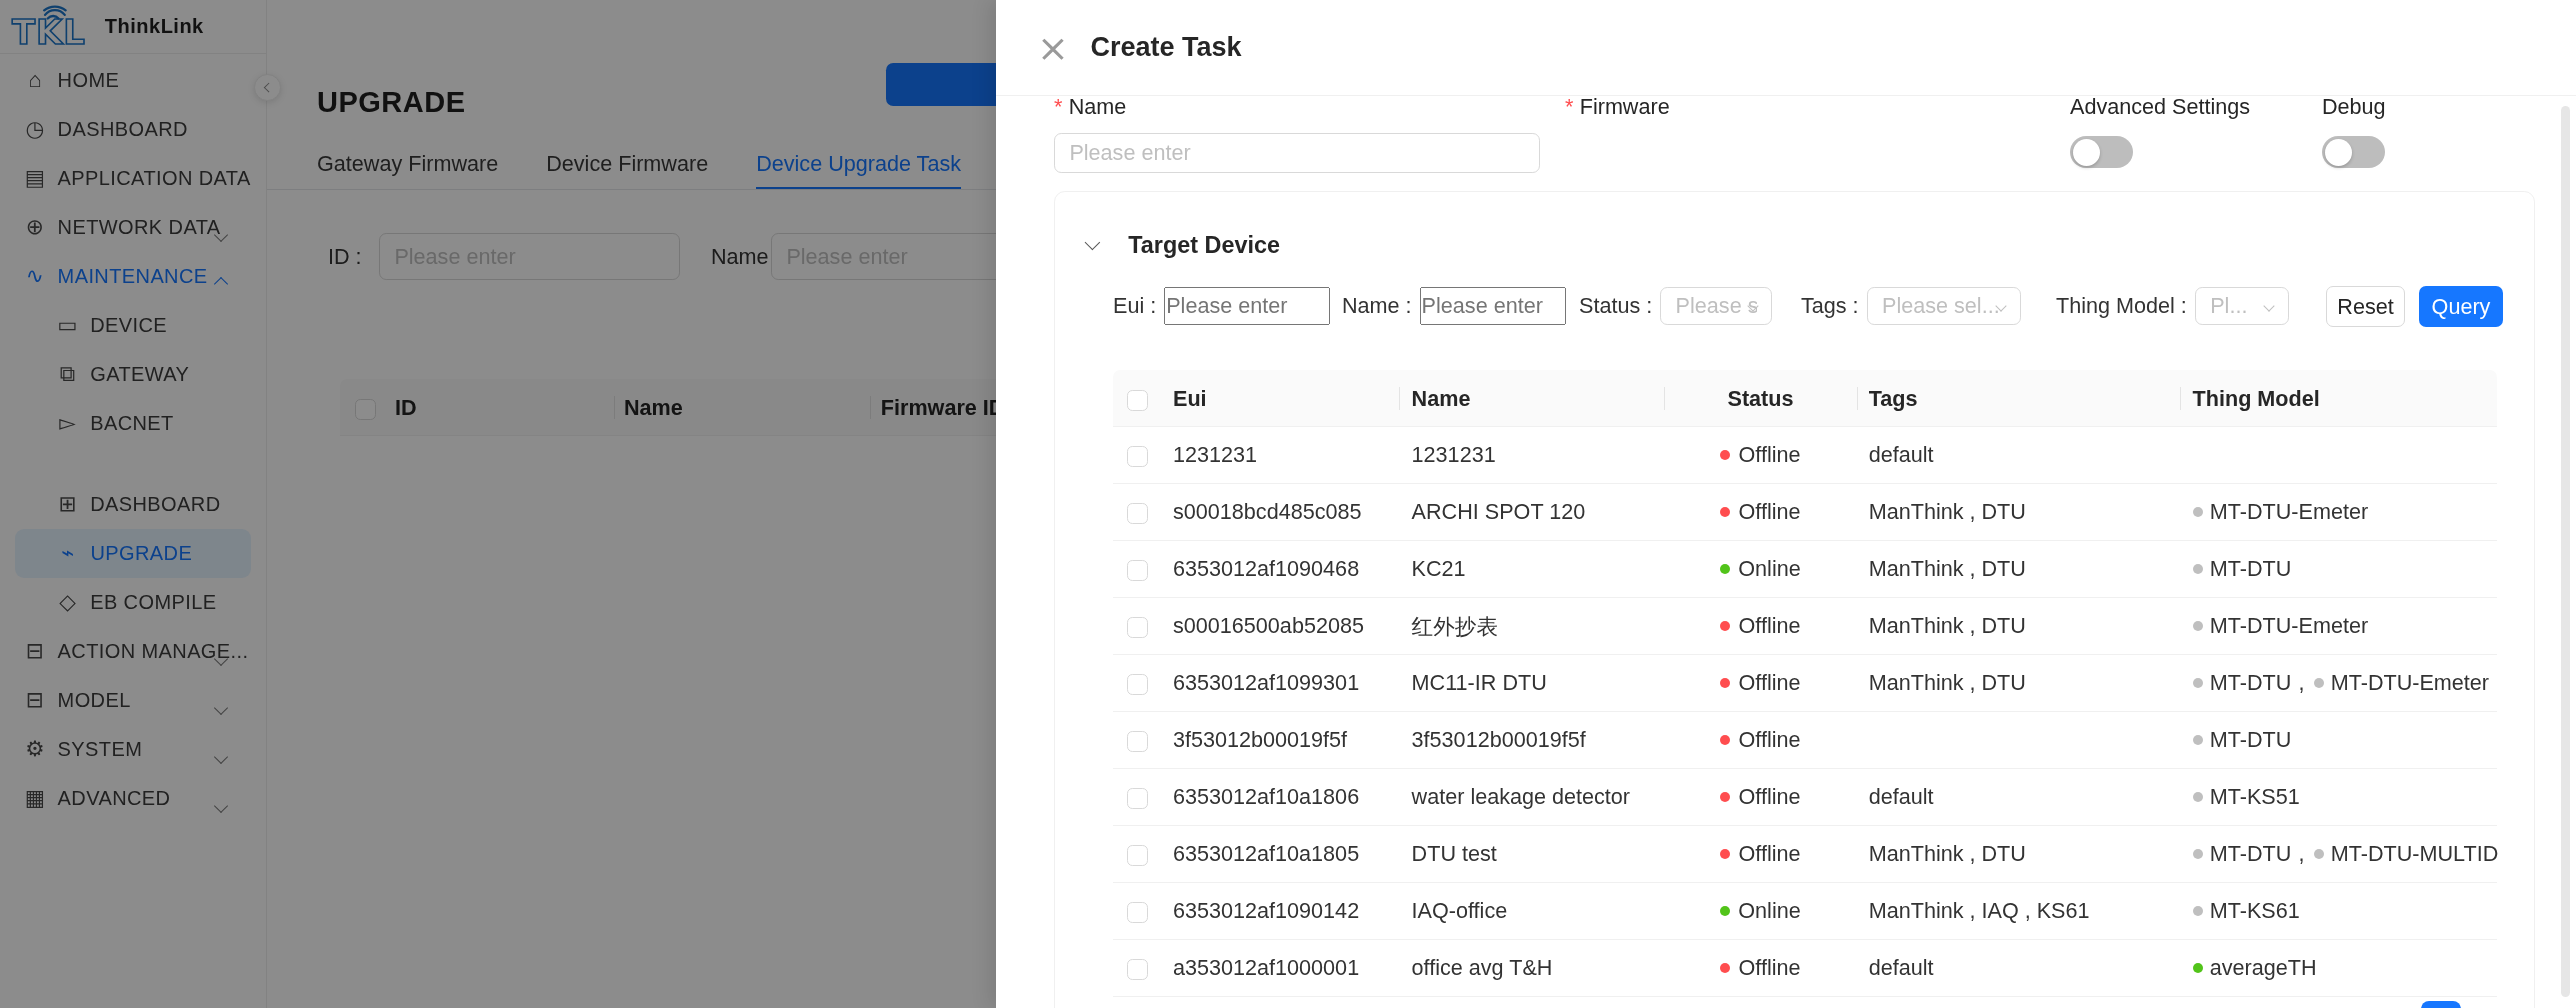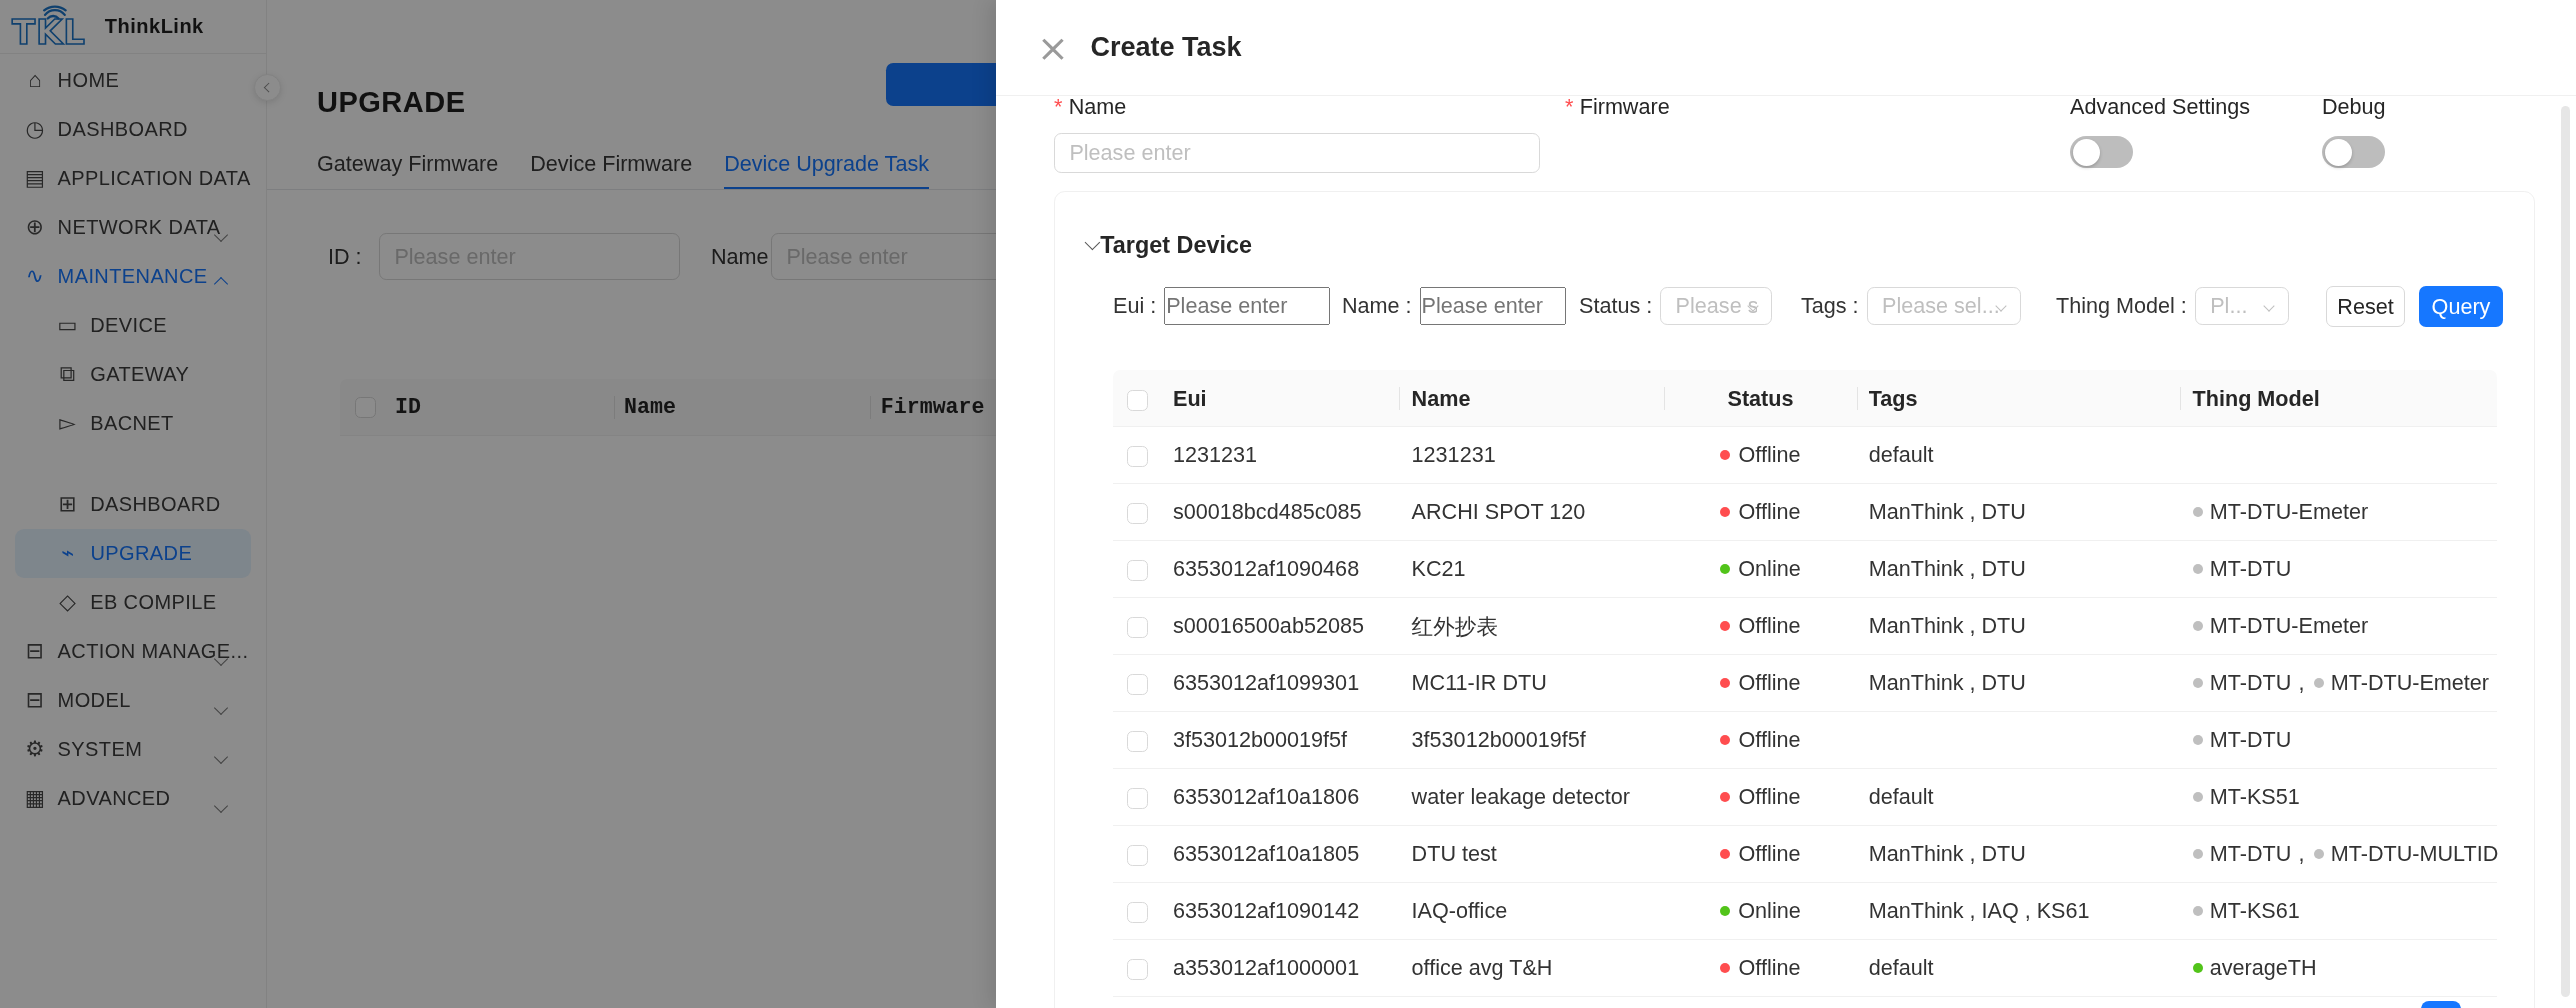--- a/index.html
+++ b/index.html
@@ -24,40 +24,40 @@
   .mi.active .ic { color:#1677ff; }
   .chev { width:10px; height:10px; border-right:1.8px solid currentColor; border-bottom:1.8px solid currentColor; display:inline-block; }
   .chev.down { transform:rotate(45deg); }
   .chev.up { transform:rotate(-135deg); }
   .chev.left { transform:rotate(135deg); }
   .collapse-btn { position:absolute; left:254px; top:74px; width:27px; height:27px; border-radius:50%; background:#fff; border:0.9px solid #ececec; box-shadow:0 1.8px 7.2px rgba(0,0,0,.12); z-index:5; color:#8c8c8c; display:flex; align-items:center; justify-content:center; cursor:pointer; }
   .collapse-btn .chev { width:7.2px; height:7.2px; margin-left:2.7px; }
   
   .main { position:absolute; left:267px; top:0; width:2309px; height:1008px; }
   .page-title { position:absolute; left:50px; top:86px; font-size:29px; font-weight:600; color:#1f1f1f; letter-spacing:0.5px; }
-  .tabs { position:absolute; left:50px; top:151px; display:flex; gap:32px; font-size:21.6px; color:#3a3a3a; }
+  .tabs { position:absolute; left:50px; top:151px; display:flex; gap:48px; font-size:21.6px; color:#3a3a3a; }
   .tab { position:relative; padding-bottom:20px; cursor:pointer; }
   .tab.active { color:#1677ff; }
   .tab.active::after { content:""; position:absolute; left:0; right:0; bottom:7.2px; height:2.7px; background:#1677ff; }
   .tab-divider { position:absolute; left:0; top:189px; width:100%; height:0.9px; background:#e4e6e9; }
   .create-task-btn { position:absolute; left:619px; top:63px; width:119px; height:43px; background:#1677ff; border:none; border-radius:7.2px; cursor:pointer; }
   .card { position:absolute; left:37px; background:#fff; border-radius:10.8px; }
   .filter-card { top:209px; width:1008px; height:104px; }
   .flabel { position:absolute; font-size:21.6px; color:#333; top:244px; }
   .flabel.l-id { left:24px; }
   .flabel.l-name { left:407px; }
   .filter-card input { position:absolute; top:233px; height:47px; border:0.9px solid #d9d9d9; border-radius:7.2px; font-size:21.6px; padding:0 14.4px; color:#333; outline:none; font-family:inherit; }
   .filter-card input::placeholder { color:#bfbfbf; }
   .in-id { left:75px; width:301px; }
   .in-name { left:467px; width:504px; }
   .filter-card .flabel, .filter-card input { top:auto; }
   .filter-card { overflow:visible; }
   .filter-card .flabel { top:35px; }
   .filter-card input { top:24px; }
-  .table-card { top:329px; width:1008px; height:613px;font-family:Liberation Mono, monospace; }
+  .table-card { top:329px; width:1008px; height:613px; }
   .m-thead { position:absolute; left:36px; top:50px; width:972px; height:57px; background:#fafafa; border-radius:7.2px 7.2px 0 0; border-bottom:0.9px solid #f0f0f0; display:grid; grid-template-columns:55px 219px 256px 1fr; align-items:center; font-size:21.6px; font-weight:600; color:#262626; }
   .m-thead .hc { position:relative; height:57px; line-height:57px; }
   .m-thead .hc:nth-child(n+3)::before { content:""; position:absolute; left:0; top:17px; width:0.9px; height:22.5px; background:#e2e2e2; }
   .m-thead .hc:nth-child(3) { padding-left:10px; }
   .m-thead .hc:nth-child(4) { padding-left:10.8px; }
   .cb { display:inline-block; width:21px; height:21px; border:1.8px solid #d9d9d9; border-radius:5.4px; background:#fff; vertical-align:middle; cursor:pointer; }
   .m-thead .cb { margin-left:15.3px; }
   
   .mask { position:absolute; left:0; top:0; width:996px; height:1008px; background:rgba(0,0,0,.45); z-index:10; }
   
@@ -76,21 +76,21 @@
   .fld input::placeholder { color:#bfbfbf; }
   .fld-name input { width:486px; }
   .fld-firmware .selbox { width:471px; }
   .selbox { position:relative; display:flex; align-items:center; cursor:pointer; }
   .selbox .ph { color:#bfbfbf; white-space:nowrap; overflow:hidden; }
   .selbox .chev { position:absolute; right:14.4px; width:8px; height:8px; color:#bfbfbf; }
   .switch { margin-top:16px; width:63px; height:32px; border-radius:16px; background:rgba(0,0,0,.26); position:relative; cursor:pointer; }
   .switch .knob { position:absolute; left:2.7px; top:2.7px; width:27px; height:27px; border-radius:50%; background:#fff; box-shadow:0 1.8px 3.6px rgba(0,0,0,.2); }
   
   .td-box { position:absolute; left:58px; top:191px; width:1481px; height:846px; border:0.9px solid #f0f0f0; border-radius:10.8px; }
-  .td-head { position:absolute; left:31.5px; top:40px; display:flex; align-items:center; gap:3px; font-size:23.4px; font-weight:600; color:#262626; cursor:pointer; }
+  .td-head { position:absolute; left:31.5px; top:40px; display:flex; align-items:center; gap:31px; font-size:23.4px; font-weight:600; color:#262626; cursor:pointer; }
   .td-head .chev { width:10.8px; height:10.8px; color:#595959; margin-top:-5.4px; }
   .tf { position:absolute; top:95px; height:38px; display:flex; align-items:center; gap:8px; font-size:21.6px; color:#333; }
   .tf input, .tf .selbox { margin-top:0; height:38px; font-size:21.6px; }
   .tf-eui { left:58px; }  .tf-eui input { width:166px; }
   .tf-name { left:287px; } .tf-name input { width:146px; }
   .tf-status { left:524px; } .tf-status .selbox { width:112px; }
   .tf-tags { left:746px; } .tf-tags .selbox { width:154px; }
   .tf-thing-model { left:1001px; } .tf-thing-model .selbox { width:94px; }
   .btn { position:absolute; top:94px; height:41px; border-radius:7px; font-size:21.6px; cursor:pointer; font-family:inherit; }
   .btn-reset { left:1271px; width:79px; background:#fff; border:0.9px solid #d9d9d9; color:#262626; }

